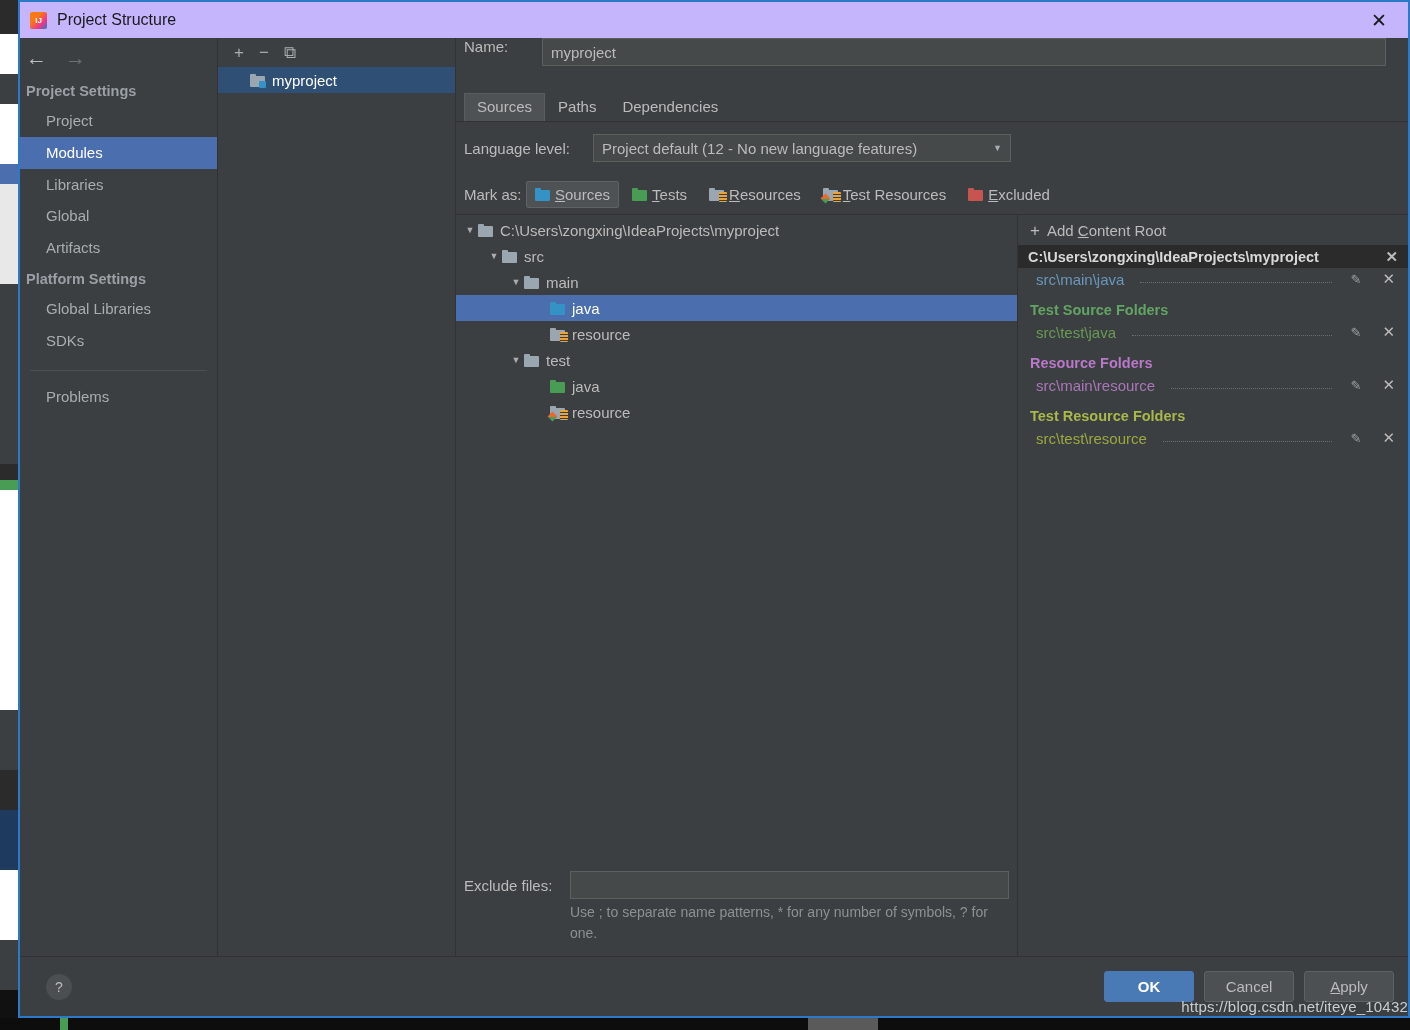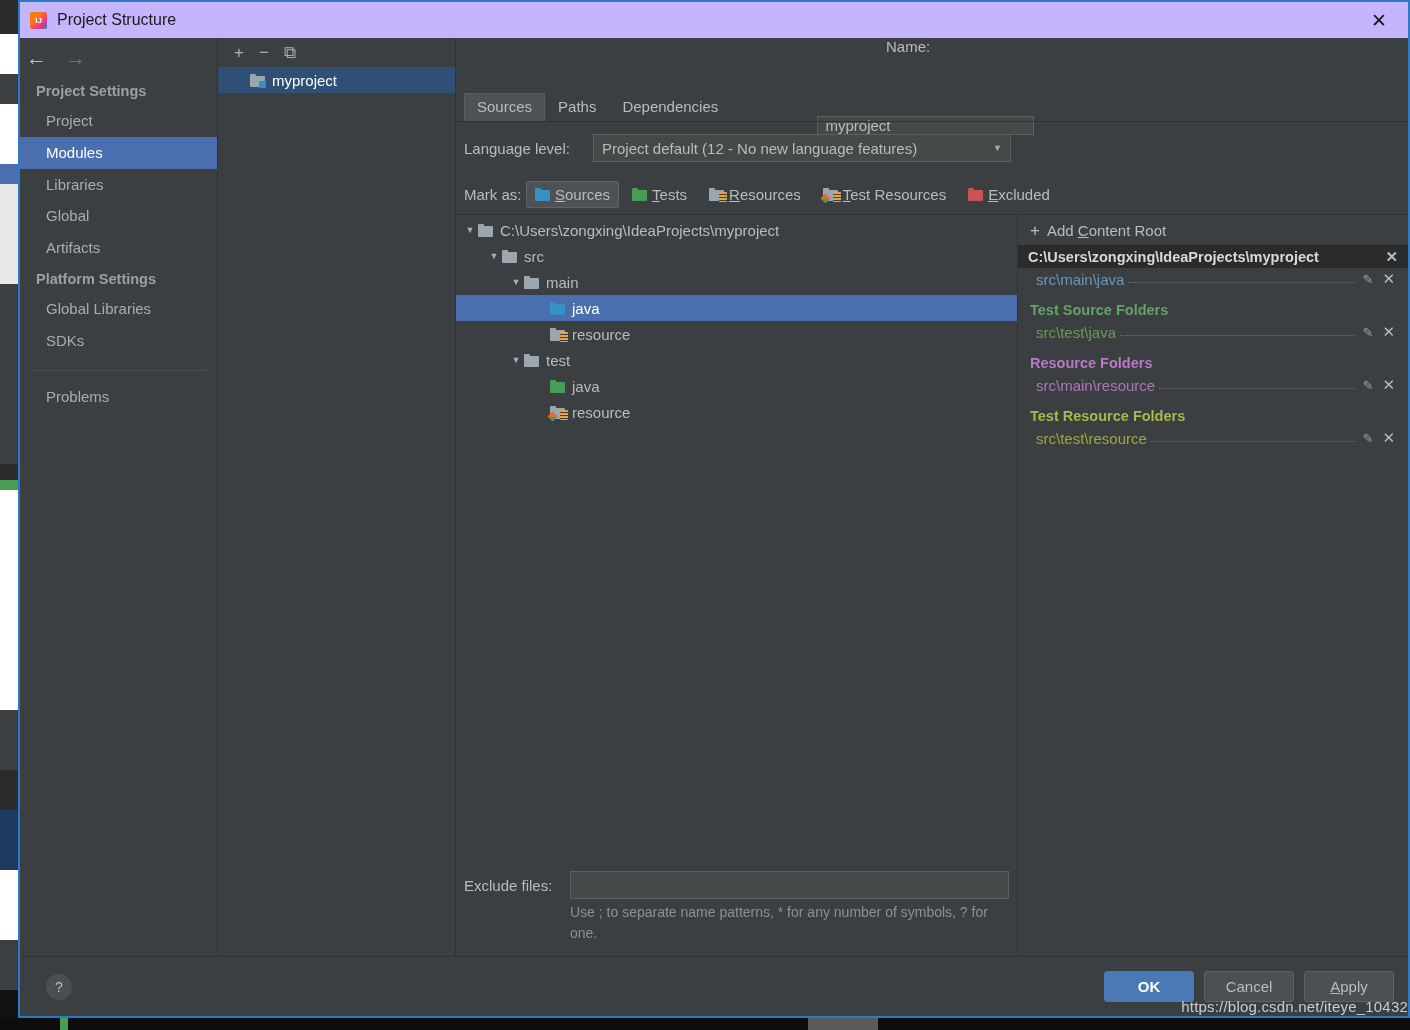--- a/index.html
+++ b/index.html
@@ -59,21 +59,21 @@
     width: 198px; flex: 0 0 198px; background: #3c3f41;
     border-right: 1px solid #323232;
     display: flex; flex-direction: column;
   }
   #nav-arrows { height: 38px; display: flex; align-items: center; padding-left: 6px; gap: 18px; }
   .arrow { font-size: 21px; line-height: 1; cursor: pointer; }
   .arrow.back { color: #b9bcbd; }
   .arrow.fwd  { color: #6c7073; }
   .nav-group {
     font-size: 14.5px; font-weight: bold; color: #9aa0a6;
-    padding: 7px 0 6px 16px;
+    padding: 7px 0 6px 6px;
   }
   .nav-item {
     font-size: 15px; color: #a9adb1; padding: 5px 0 5px 26px;
     cursor: pointer; line-height: 1.45;
   }
   .nav-item.selected { background: #4b6eaf; color: #ffffff; }
   .nav-sep { height: 1px; background: #4d5052; margin: 14px 10px 10px 10px; }
 
   
   #modules-pane {
@@ -121,21 +121,21 @@
   }
   .fi-testres::before {
     content:""; position:absolute; left:-1px; bottom:-1px; width:7px; height:7px;
     background: linear-gradient(135deg,#e8682d 50%, #499c54 50%);
     transform: rotate(45deg); z-index:2;
   }
 
   
   #main { flex: 1 1 auto; background: #3c3f41; display: flex; flex-direction: column; min-width: 0; }
 
-  #name-row { height: 56px; display: flex; align-items: center; padding: 0 22px 0 8px; flex-direction: column; }
+  #name-row { height: 56px; display: flex; padding: 0 22px 0 8px; }
   #name-label { font-size: 15px; color: #bbbbbb; width: 78px; flex: 0 0 78px; }
   #name-input {
     flex: 1 1 auto; height: 28px; background: #45494a; border: 1px solid #5e6060;
     color: #bbbbbb; font-size: 15px; padding: 0 8px; font-family: "Liberation Sans", sans-serif;
     outline: none;
   }
 
   #tabs-row {
     display: flex; align-items: flex-end; padding-left: 8px; height: 28px;
     border-bottom: 1px solid #323232; position: relative;
@@ -214,21 +214,21 @@
     font-size: 14.5px; font-weight: bold; color: #d8d8d8;
   }
   #root-header .x { color: #bbbbbb; font-size: 15px; cursor: pointer; }
   .group-title { font-size: 14.5px; font-weight: bold; padding: 12px 0 3px 12px; }
   .group-title.src    { color: #5b9bd5; }
   .group-title.test   { color: #62a464; }
   .group-title.res    { color: #b978c8; }
   .group-title.testres{ color: #a9b84a; }
   .folder-row {
     display: flex; align-items: center; padding: 2px 10px 2px 18px;
-    font-size: 15px; gap: 0;
+    font-size: 15px; gap: 12px;
   }
   .folder-path { white-space: nowrap; }
   .folder-path.src    { color: #6897bb; }
   .folder-path.test   { color: #6a9955; }
   .folder-path.res    { color: #a977b8; text-align: right; }
   .folder-path.testres{ color: #9aa83f; }
   .dots {
     flex: 1 1 auto; border-bottom: 1px dotted #6a6e70; margin: 0 4px 4px 4px; height: 12px;
   }
   .row-icon { color: #9aa0a4; font-size: 13px; padding: 0 3px; cursor: pointer; }

